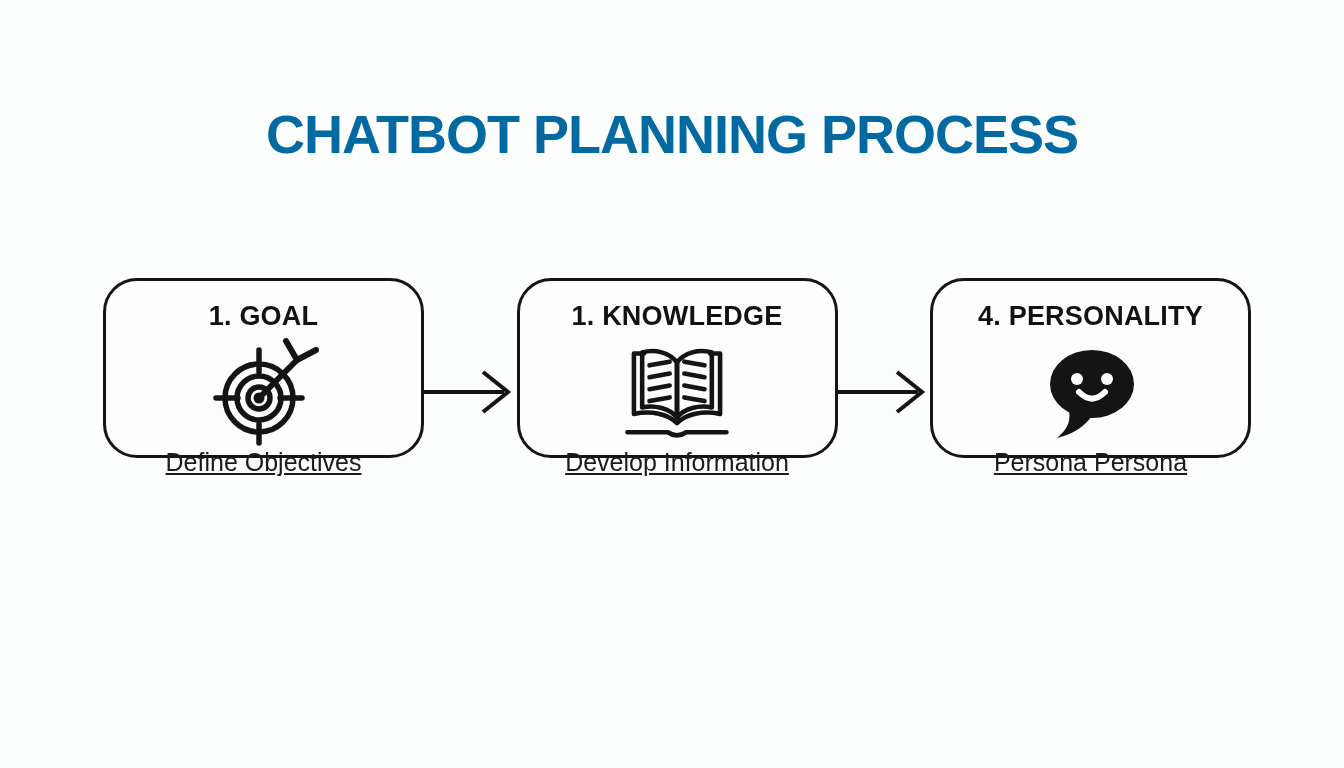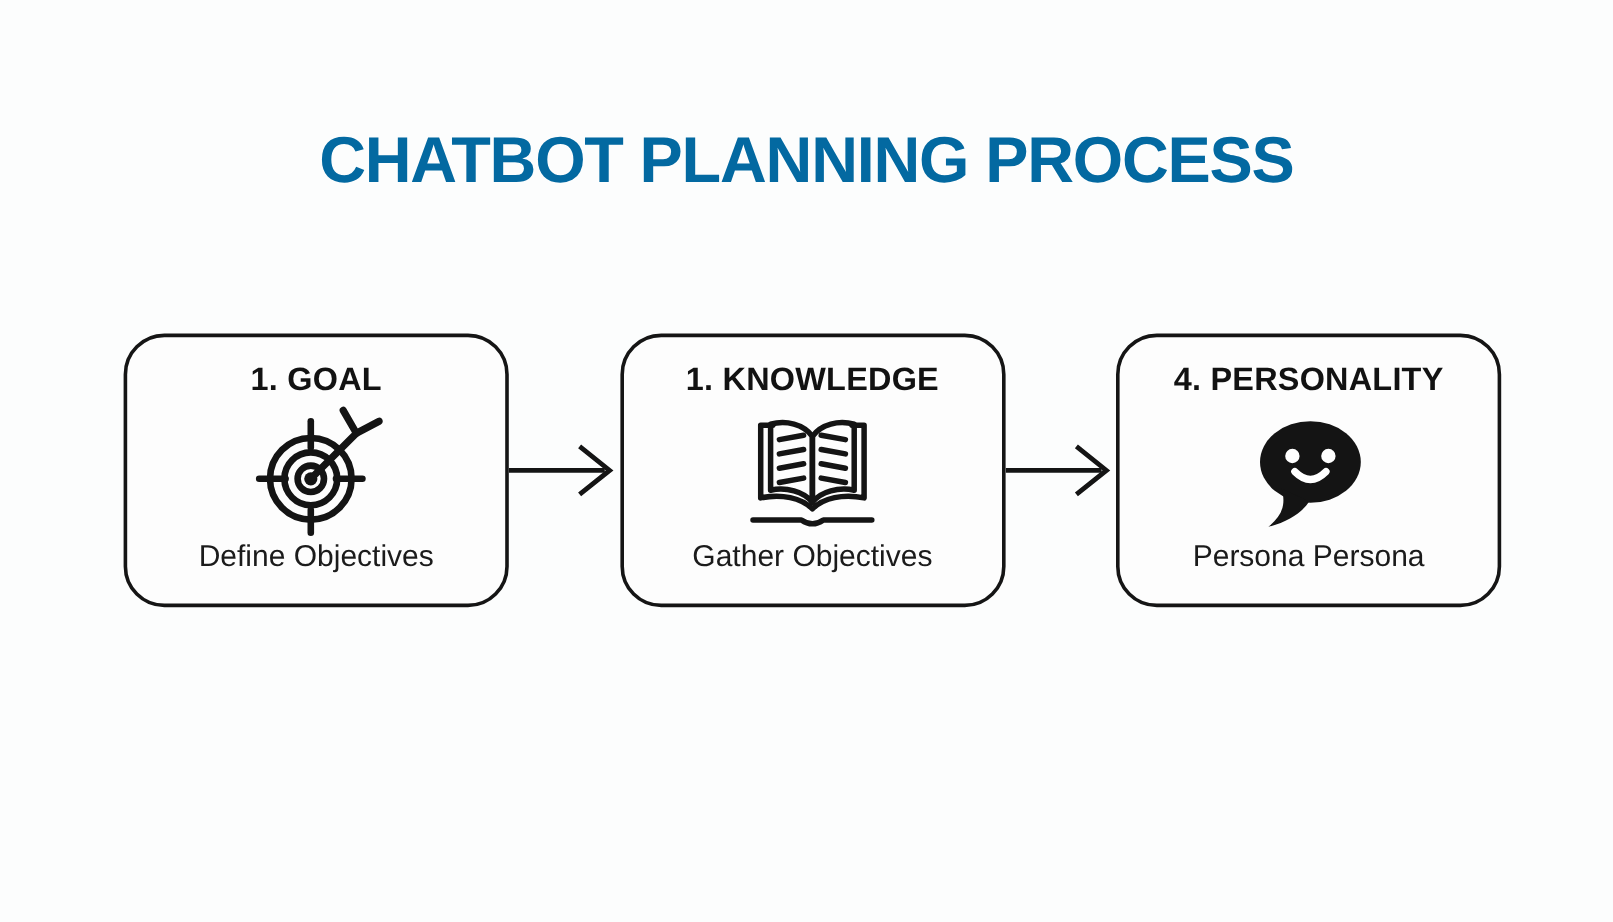--- a/index.html
+++ b/index.html
@@ -32,21 +32,21 @@
     left: 103px;
     top: 278px;
     width: 1148px;
     height: 228px;
     display: flex;
     flex-direction: row;
     align-items: stretch;
   }
   .step-box {
     width: 321px;
-    height: 228px;
+    height: 180px;
     box-sizing: border-box;
     border: 3.5px solid #151515;
     border-radius: 34px;
     background: #fdfdfd;
     display: flex;
     flex-direction: column;
     align-items: center;
     justify-content: space-between;
     padding: 20px 10px 24px 10px;
   }
@@ -70,20 +70,21 @@
   .step-icon svg {
     width: 110px;
     height: 110px;
     display: block;
   }
   .step-label {
     font-size: 25px;
     font-weight: 400;
     color: #1b1b1b;
     white-space: nowrap;
+    text-decoration: underline;
   }
   .connector {
     flex: 1 1 auto;
     display: flex;
     align-items: center;
     justify-content: center;
     position: relative;
   }
   .connector svg {
     width: 92px;
@@ -141,21 +142,21 @@
         <line x1="30" y1="66" x2="52" y2="62"></line>
 
         <line x1="68" y1="23" x2="90" y2="27"></line>
         <line x1="68" y1="36" x2="90" y2="40"></line>
         <line x1="68" y1="49" x2="90" y2="53"></line>
         <line x1="68" y1="62" x2="90" y2="66"></line>
 
         <path d="M 6,100 L 50,100 Q 60,107 70,100 L 114,100"></path>
       </svg>
     </div>
-    <div class="step-label">Gather Objectives</div>
+    <div class="step-label">Develop Information</div>
   </div>
 
   <div class="connector">
     <svg viewBox="0 0 92 46" fill="none" stroke="#141414" stroke-width="4">
       <line x1="0" y1="23" x2="80" y2="23"></line>
       <polyline points="59,3 84,23 59,43" stroke-linejoin="miter"></polyline>
     </svg>
   </div>
 
   <div class="step-box">

